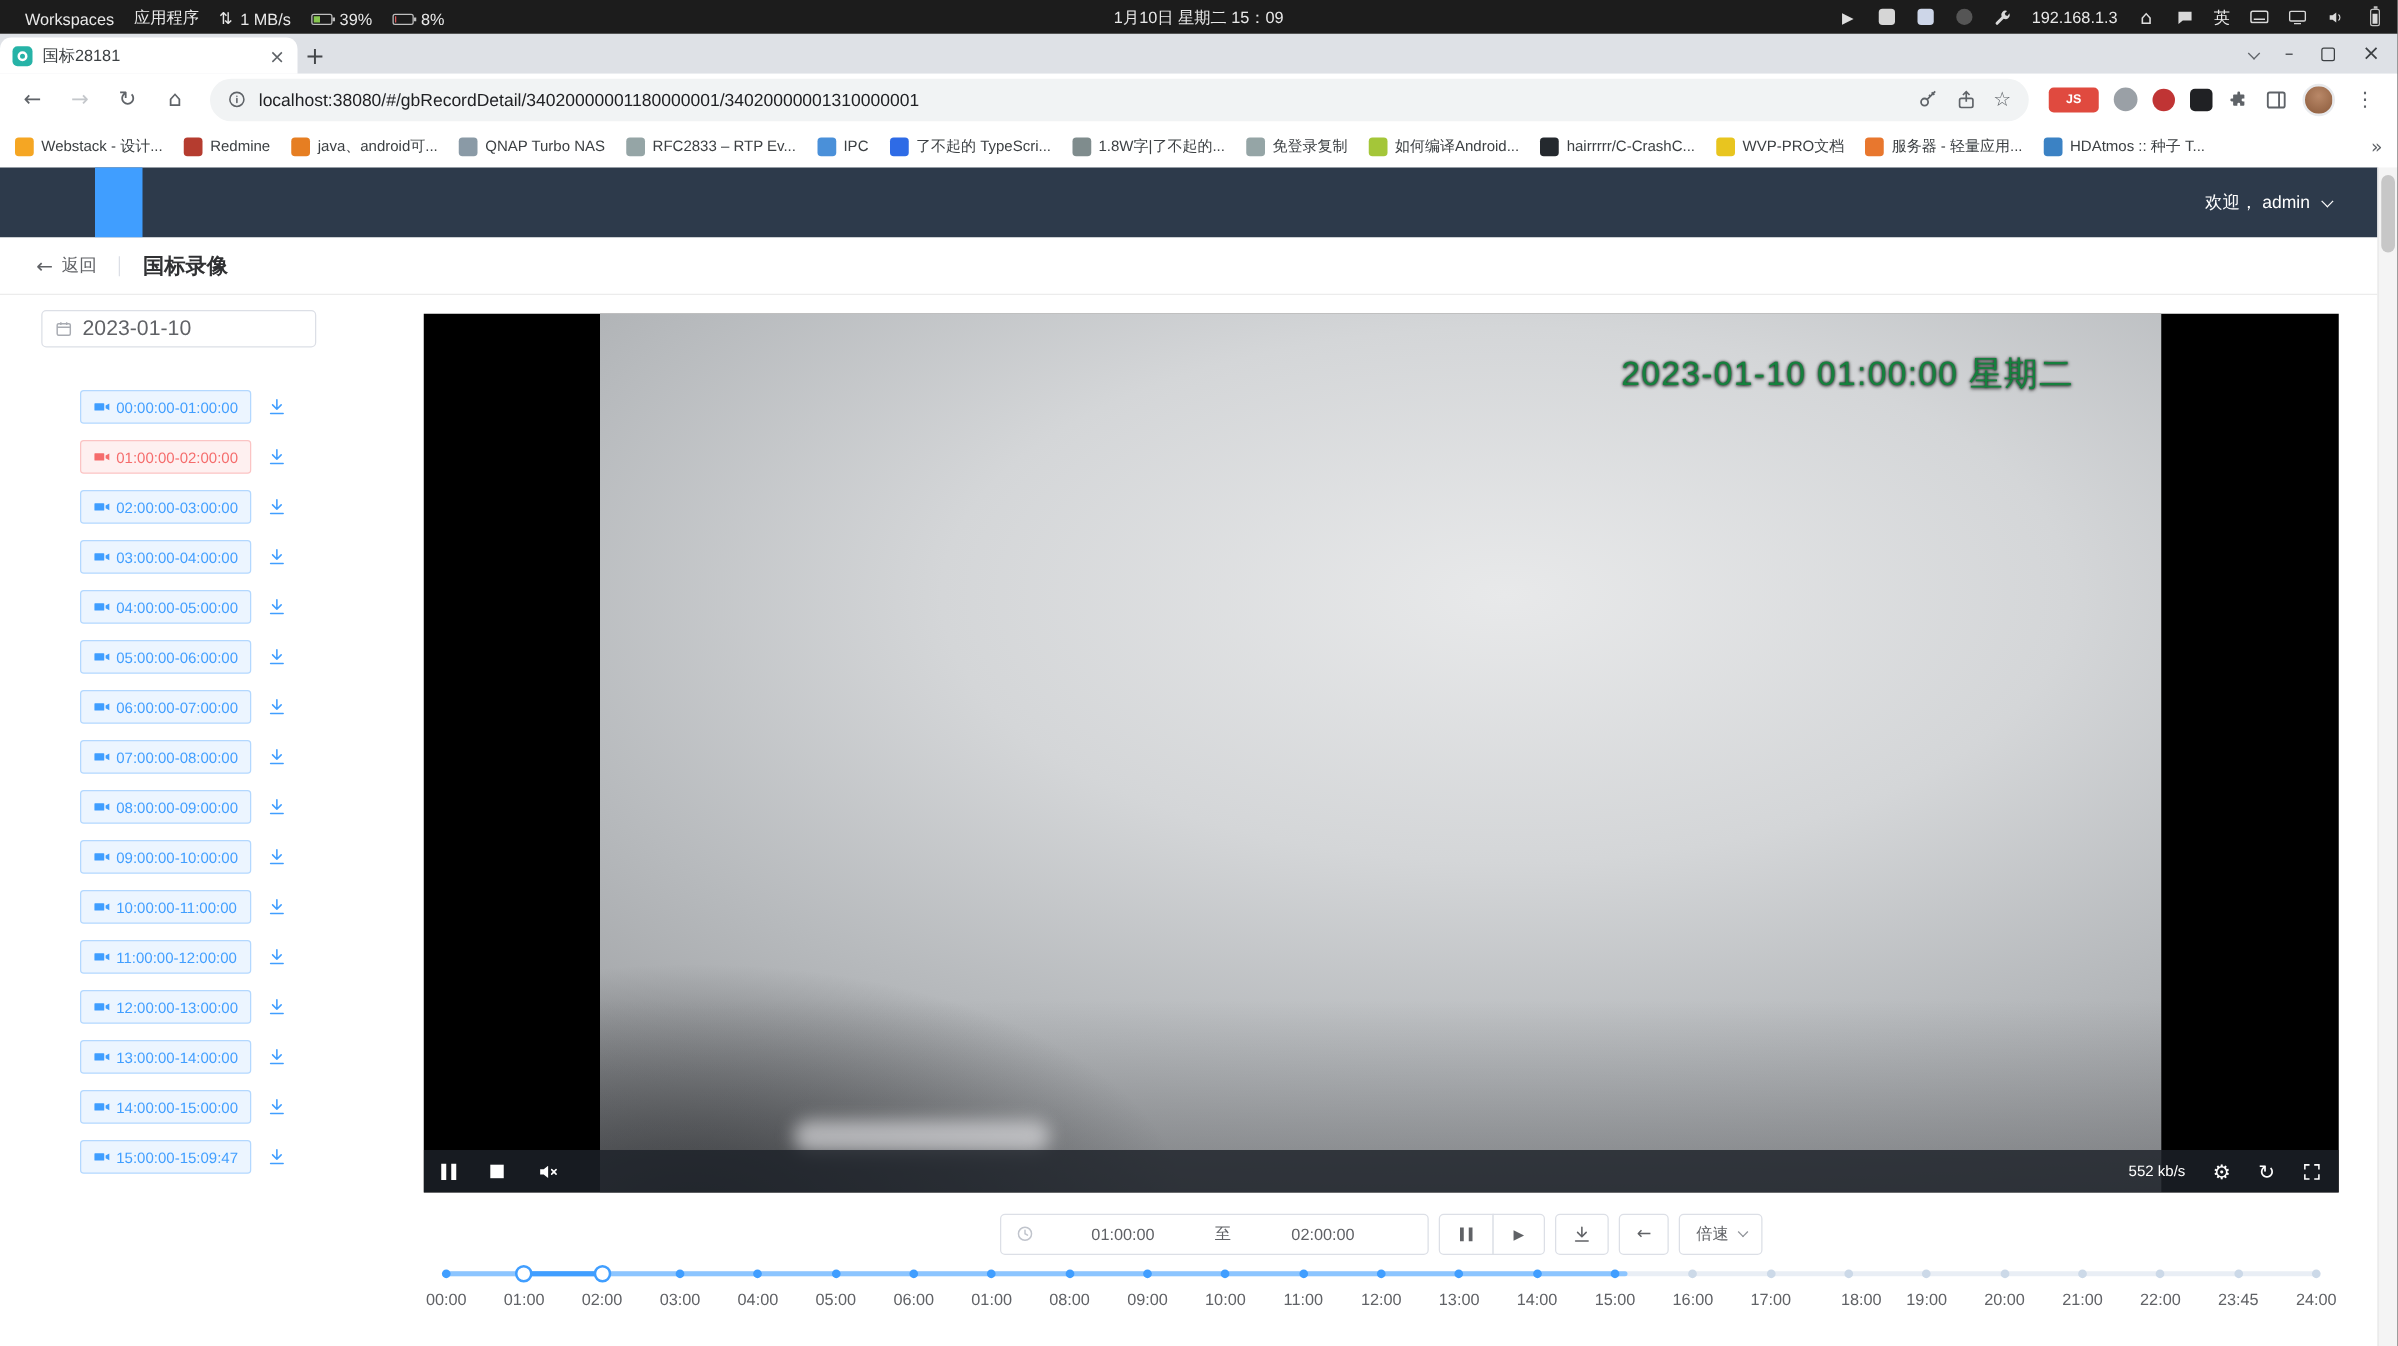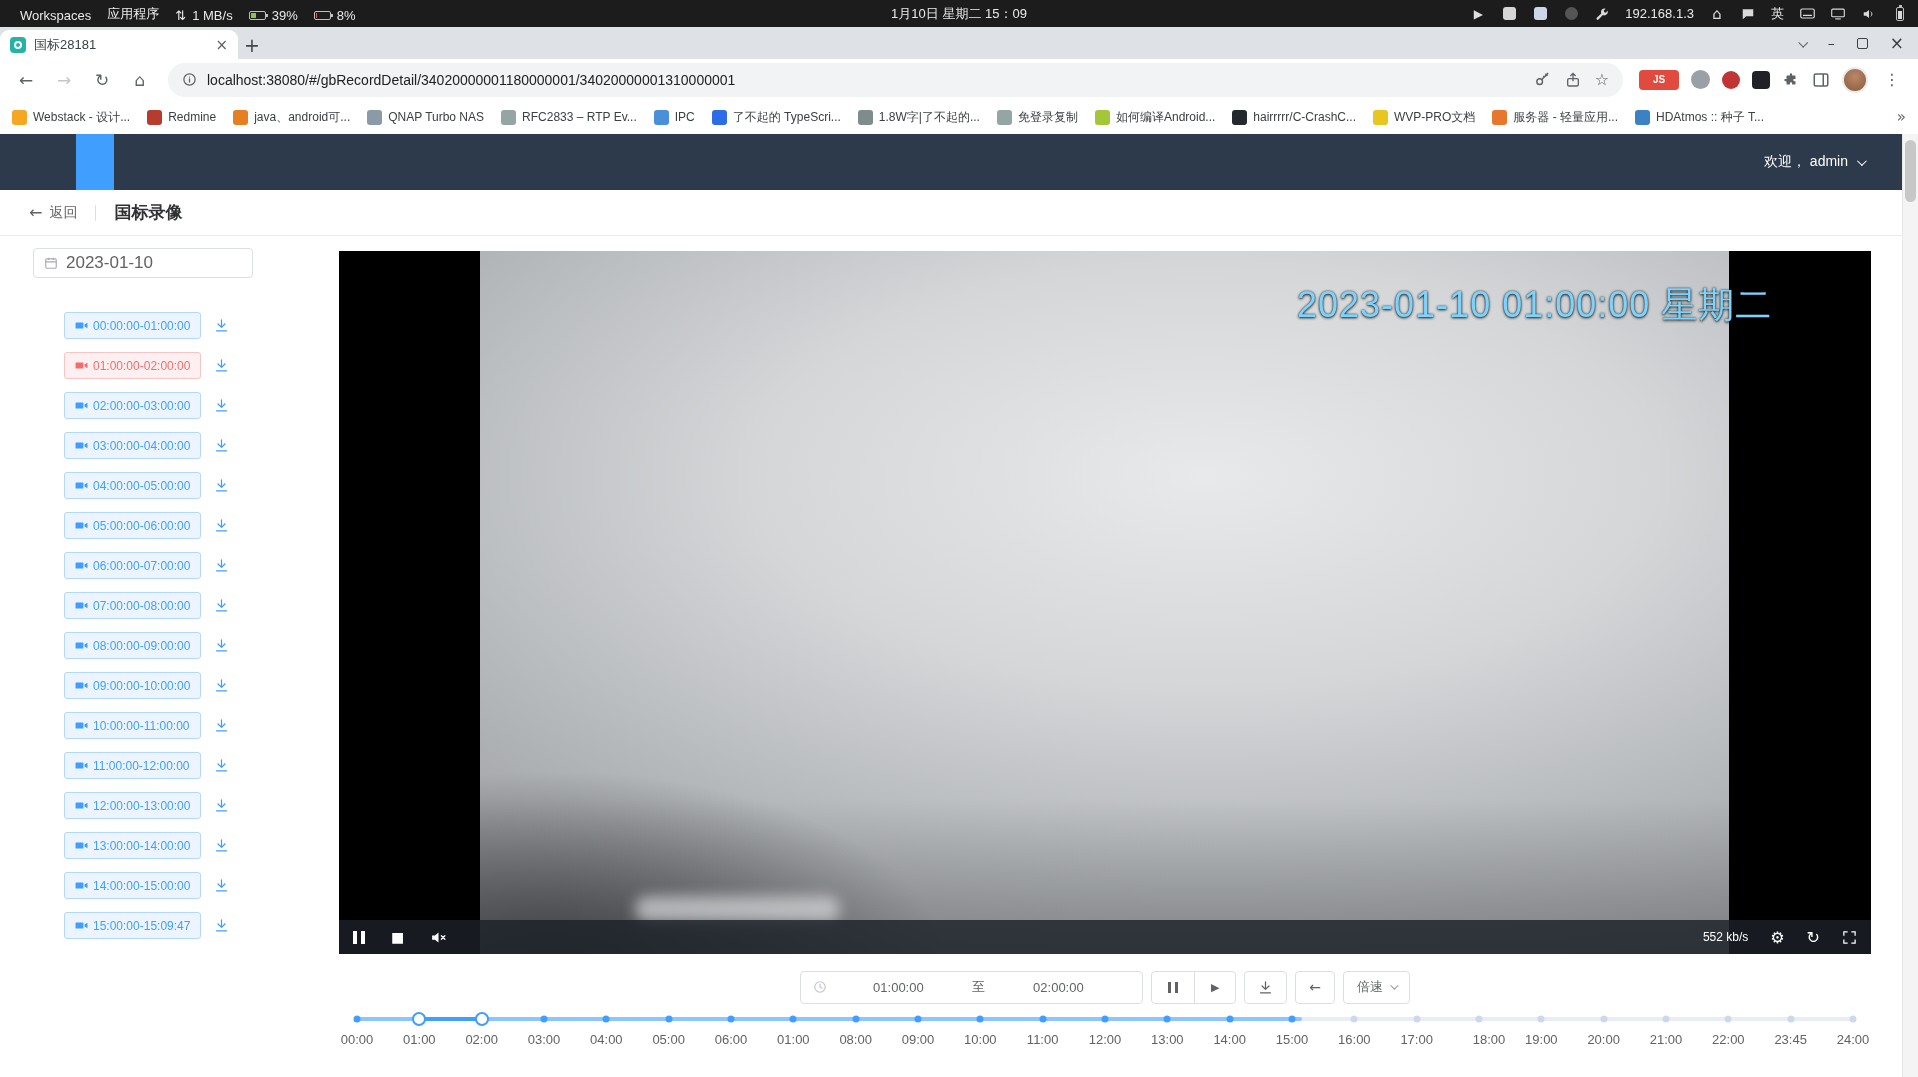--- a/index.html
+++ b/index.html
@@ -72,21 +72,21 @@
 .rec-row{display:flex;align-items:center;gap:13px;height:27px}
 .rec-btn{height:27px;padding:0 10px;border:1px solid #b3d8ff;background:#ecf5ff;color:#409eff;border-radius:3px;font-size:12px;display:flex;align-items:center;gap:5px;cursor:pointer;white-space:nowrap;font-family:inherit}
 .rec-row.active .rec-btn{border-color:#fbc4c4;background:#fef0f0;color:#f56c6c}
 .dl-btn{color:#409eff;cursor:pointer;display:flex}
 
 #player{position:absolute;left:339px;top:251px;width:1532px;height:703px;background:#000;overflow:hidden}
 .video{position:absolute;left:141px;top:0;width:1249px;height:703px;background:radial-gradient(95% 80% at 58% 32%,#e8e9ea 0%,#d4d6d8 38%,#b6b9bc 68%,#97999c 100%)}
 .video::before{content:"";position:absolute;inset:0;background:radial-gradient(45% 40% at 6% 102%,rgba(35,37,40,.8),rgba(35,37,40,0) 70%)}
 .video::after{content:"";position:absolute;inset:0;background:linear-gradient(to top,rgba(60,62,66,.35),rgba(60,62,66,0) 22%)}
 .blur-patch{position:absolute;left:155px;top:645px;width:205px;height:26px;background:rgba(218,218,221,.7);border-radius:13px;filter:blur(7px);z-index:1}
-.vtimestamp{position:absolute;left:958px;top:30px;font-size:36px;color:#7dd3fc;letter-spacing:1px;text-shadow:0 1px 3px rgba(0,0,0,.85),0 0 2px rgba(0,0,0,.6);z-index:2;white-space:nowrap}
+.vtimestamp{position:absolute;left:958px;top:30px;font-size:27px;color:#15803d;letter-spacing:1px;text-shadow:0 1px 3px rgba(0,0,0,.85),0 0 2px rgba(0,0,0,.6);z-index:2;white-space:nowrap}
 .pcontrols{position:absolute;left:0;right:0;bottom:0;height:34px;background:rgba(28,33,40,.82);display:flex;align-items:center;padding:0 14px;gap:26px;z-index:3}
 .pc-ico{display:flex;align-items:center;justify-content:center;cursor:pointer;color:#fff}
 .i-pause{display:flex;gap:4px}
 .i-pause i{width:4px;height:13px;background:#fff;display:block}
 .pc-stop{font-size:14px;line-height:1}
 .pc-right{margin-left:auto;display:flex;align-items:center;gap:22px}
 .bitrate{font-size:12px;color:#fff}
 .pc-gear,.pc-refresh{font-size:16px}
 
 #ctrlrow{position:absolute;left:339px;top:970px;width:1532px;height:34px;display:flex;align-items:center;justify-content:center;gap:8px}

